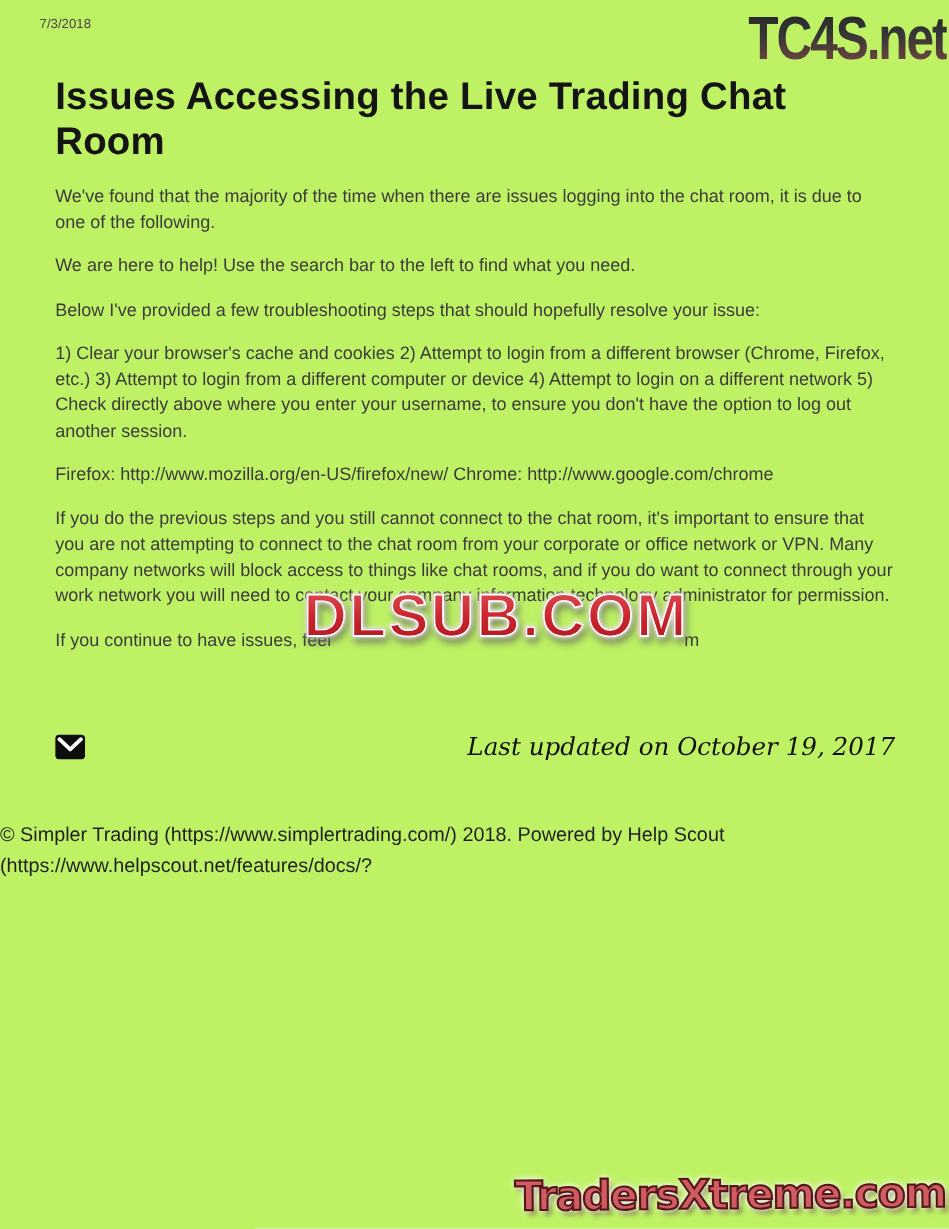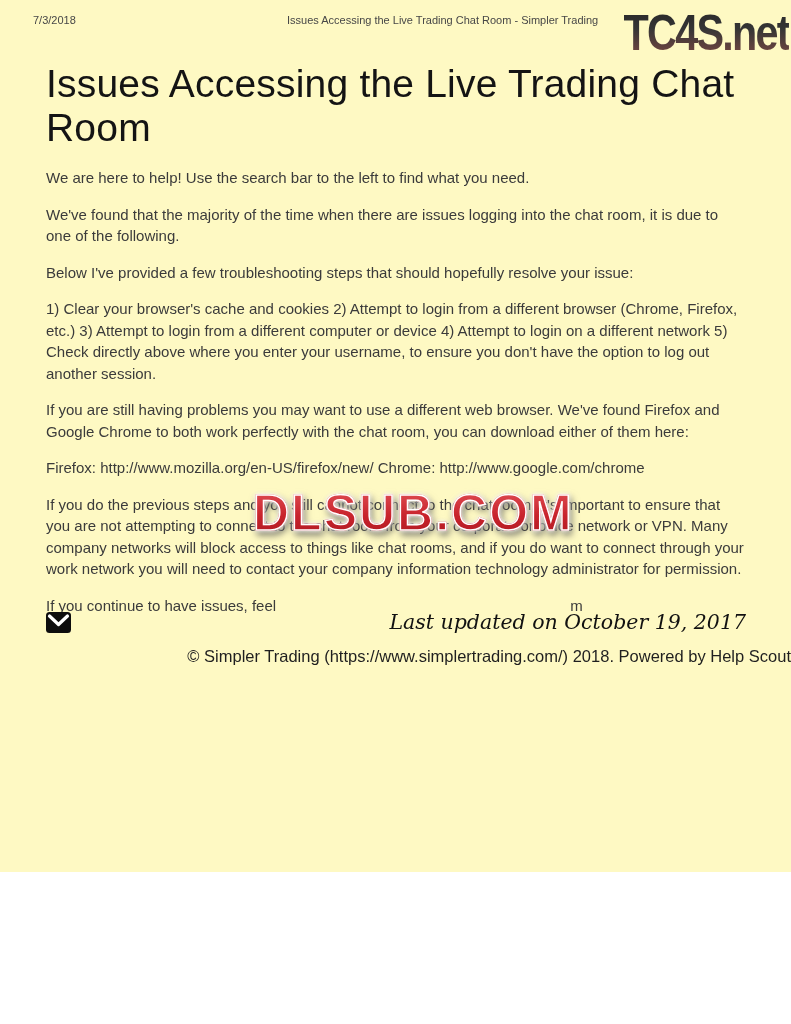--- a/index.html
+++ b/index.html
@@ -1,21 +1,21 @@
 <!DOCTYPE html>
 <html><head>
 <meta charset="utf-8">
 <style>
   * { margin: 0; padding: 0; box-sizing: border-box; }
   html, body { background: #ffffff; }
   .page {
     position: relative;
     width: 791px;
-    height: 872px;
-    background: #fef9c3;
+    height: 1024px;
+    background: #bef264;
     overflow: hidden;
     font-family: "Liberation Sans", sans-serif;
     color: #3b3b3b;
   }
 
   
   .ph-date {
     position: absolute; left: 33px; top: 14px;
     font-size: 11px; color: #474747;
   }
@@ -36,22 +36,22 @@
     background-clip: text;
     color: transparent;
     white-space: nowrap;
   }
 
   
   .article {
     position: absolute; left: 46px; top: 62px; width: 700px;
   }
   .article h1 {
-    font-size: 39px;
-    font-weight: 400;
+    font-size: 32px;
+    font-weight: 700;
     color: #141414;
     letter-spacing: 0.2px;
     margin-bottom: 17px;
   }
   .article p {
     font-size: 15px;
     line-height: 21.5px;
     color: #3b3b3b;
     margin-bottom: 15px;
   }
@@ -95,22 +95,22 @@
   .last-updated {
     font-family: "DejaVu Serif", serif;
     font-style: italic;
     font-size: 20.5px;
     color: #111111;
     white-space: nowrap;
   }
 
   
   .copyright {
-    position: absolute; left: 0; right: 0; top: 644px;
-    text-align: right;
+    position: absolute; left: 0; right: 0; top: 684px;
+    text-align: left;
     font-size: 16.5px;
     line-height: 25.5px;
     color: #1f1f1f;
   }
 
   
   .pf-url {
     position: absolute; left: 33px; top: 994px;
     font-size: 11px; color: #474747; white-space: nowrap; margin-top: 46px;
   }
@@ -126,48 +126,47 @@
     white-space: nowrap;
     transform: rotate(-0.5deg);
   }
 </style>
 </head>
 <body>
 
 <div class="page">
 
   <div class="ph-date">7/3/2018</div>
-  <div class="ph-title">Issues Accessing the Live Trading Chat Room - Simpler Trading</div>
   <div class="logo-tc4s">TC4S.net</div>
 
   <div class="article">
     <h1>Issues Accessing the Live Trading Chat Room</h1>
+    <p>We've found that the majority of the time when there are issues logging into the chat room, it is due to one of the following.</p>
     <p>We are here to help! Use the search bar to the left to find what you need.</p>
-    <p>We've found that the majority of the time when there are issues logging into the chat room, it is due to one of the following.</p>
     <p>Below I've provided a few troubleshooting steps that should hopefully resolve your issue:</p>
     <p>1) Clear your browser's cache and cookies 2) Attempt to login from a different browser (Chrome, Firefox, etc.) 3) Attempt to login from a different computer or device 4) Attempt to login on a different network 5) Check directly above where you enter your username, to ensure you don't have the option to log out another session.</p>
-    <p>If you are still having problems you may want to use a different web browser. We've found Firefox and Google Chrome to both work perfectly with the chat room, you can download either of them here:</p>
     <p>Firefox: http://www.mozilla.org/en-US/firefox/new/ Chrome: http://www.google.com/chrome</p>
     <p>If you do the previous steps and you still cannot connect to the chat room, it's important to ensure that you are not attempting to connect to the chat room from your corporate or office network or VPN. Many company networks will block access to things like chat rooms, and if you do want to connect through your work network you will need to contact your company information technology administrator for permission.</p>
     <p><span>If you continue to have issues, feel</span><span class="obscured-gap"></span><span>m</span></p>
   </div>
 
   <div class="wm-dlsub">DLSUB.COM</div>
 
   <div class="help-row">
     <span class="envelope">
       <svg width="25" height="21" viewBox="0 0 25 21">
         <rect x="0" y="0" width="25" height="21" rx="3.5" fill="#0d0d0d"></rect>
         <path d="M3.5 4 L12.5 12.5 L21.5 4" fill="none" stroke="#ffffff" stroke-width="3.2" stroke-linecap="round" stroke-linejoin="round"></path>
       </svg>
     </span>
     <span class="help-spacer"></span>
     <span class="last-updated">Last updated on October 19, 2017</span>
   </div>
 
   <div class="copyright">
     <div>© Simpler Trading (https://www.simplertrading.com/) 2018. Powered by Help Scout</div>
+    <div>(https://www.helpscout.net/features/docs/?</div>
   </div>
 
   <div class="pf-url">https://simpler-trading.helpscoutdocs.com/article/448-issues-accessing-the-live-trading-chat-room</div>
   <div class="wm-traders">TradersXtreme.com</div>
 
 </div>
 
 </body></html>

